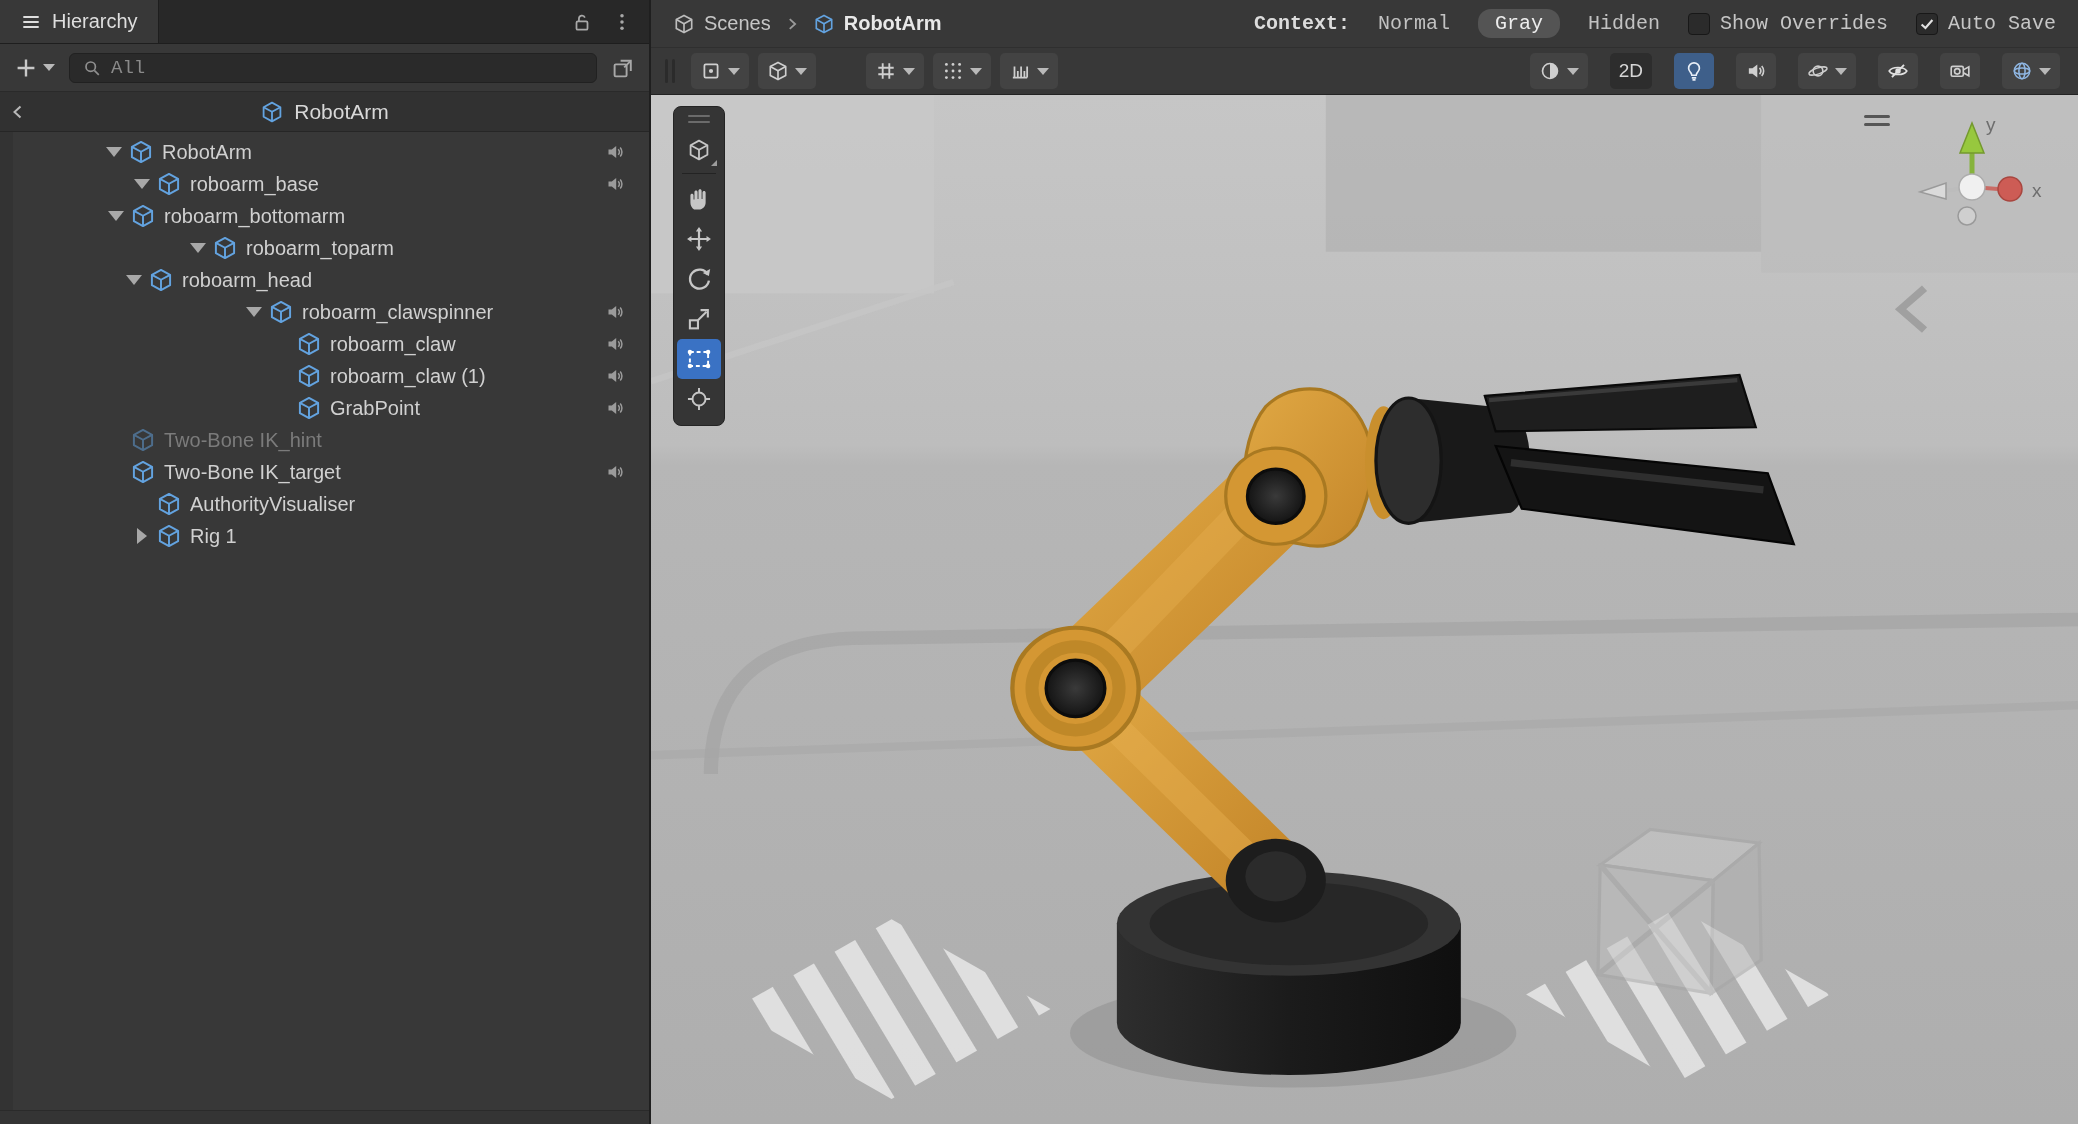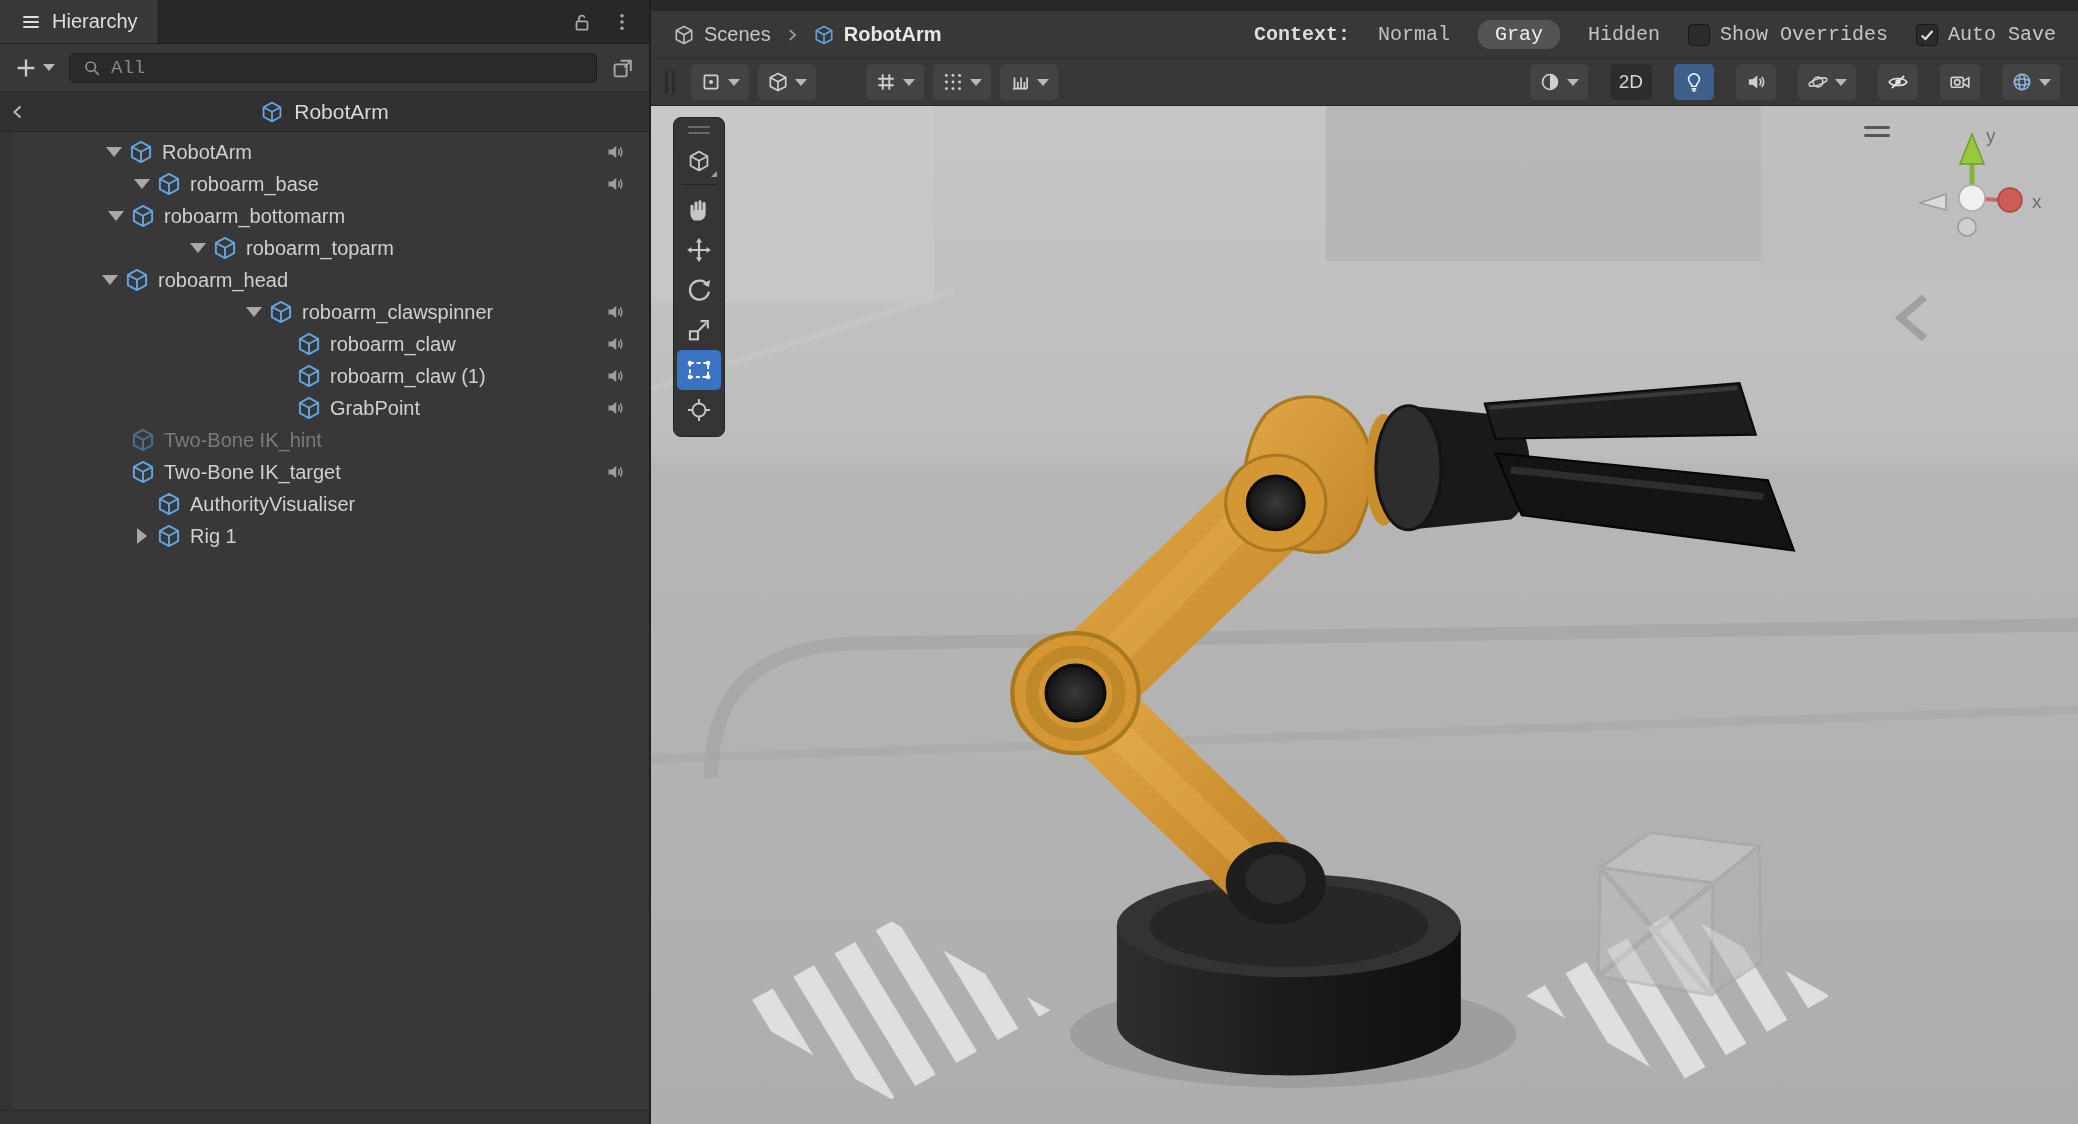--- a/index.html
+++ b/index.html
@@ -38,33 +38,33 @@
   .tree { flex:1; position:relative; padding-top:4px; background:#383838; overflow:hidden; }
   .gutter { position:absolute; left:0; top:0; bottom:0; width:13px; background:#333333; }
   .row { height:32px; display:flex; align-items:center; position:relative;
          color:#d0d0d0; font-size:20px; }
   .row .arrow { width:28px; display:flex; justify-content:center; align-items:center; flex:none; }
   .row .obj-icon { width:26px; height:26px; margin-right:8px; flex:none; color:#63a3e0; display:flex; }
   .row .lbl { white-space:nowrap; }
   .row.muted { color:#7b7b7b; }
   .row.muted .obj-icon { opacity:.5; }
   .d0{padding-left:100px}.d1{padding-left:128px}.d2{padding-left:102px}.d3{padding-left:184px}
-  .d4{padding-left:96px}.d5{padding-left:240px}.d6{padding-left:268px}
+  .d4{padding-left:120px}.d5{padding-left:240px}.d6{padding-left:268px}
   .tri-down { width:0;height:0;border-left:8px solid transparent;border-right:8px solid transparent;
               border-top:10px solid #a8a8a8; }
   .tri-right { width:0;height:0;border-top:8px solid transparent;border-bottom:8px solid transparent;
                border-left:10px solid #a8a8a8; }
   .indicator { position:absolute; right:24px; color:#9b9b9b; display:flex; }
   .hier-bottom { height:14px; background:#343434; border-top:1px solid #2a2a2a; flex:none; }
 
   
   .right-panel { flex:1; display:flex; flex-direction:column; border-left:2px solid #1f1f1f; min-width:0; }
   .breadcrumb-bar { height:48px; background:#383838; display:flex; align-items:center;
                     padding:0 22px; gap:12px; border-bottom:1px solid #2f2f2f; flex:none;
-                    font-size:20px; color:#c6c6c6;margin-top:11px; }
+                    font-size:20px; color:#c6c6c6; }
   .crumb { display:flex; align-items:center; gap:9px; }
   .crumb.bold { color:#e8e8e8; font-weight:bold; }
   .crumb-sep { color:#9a9a9a; display:flex; }
   .context-group { margin-left:auto; display:flex; align-items:center; gap:28px;font-family:Liberation Mono, monospace; }
   .context-label { font-weight:bold; color:#dcdcdc; }
   .context-opt { color:#c2c2c2; }
   .context-opt.selected { background:#545454; border-radius:13px; padding:3px 17px; color:#ededed; }
   .check-group { display:flex; align-items:center; gap:10px; }
   .checkbox { width:22px; height:22px; background:#2b2b2b; border:1px solid #181818;
               border-radius:4px; display:flex; align-items:center; justify-content:center;

